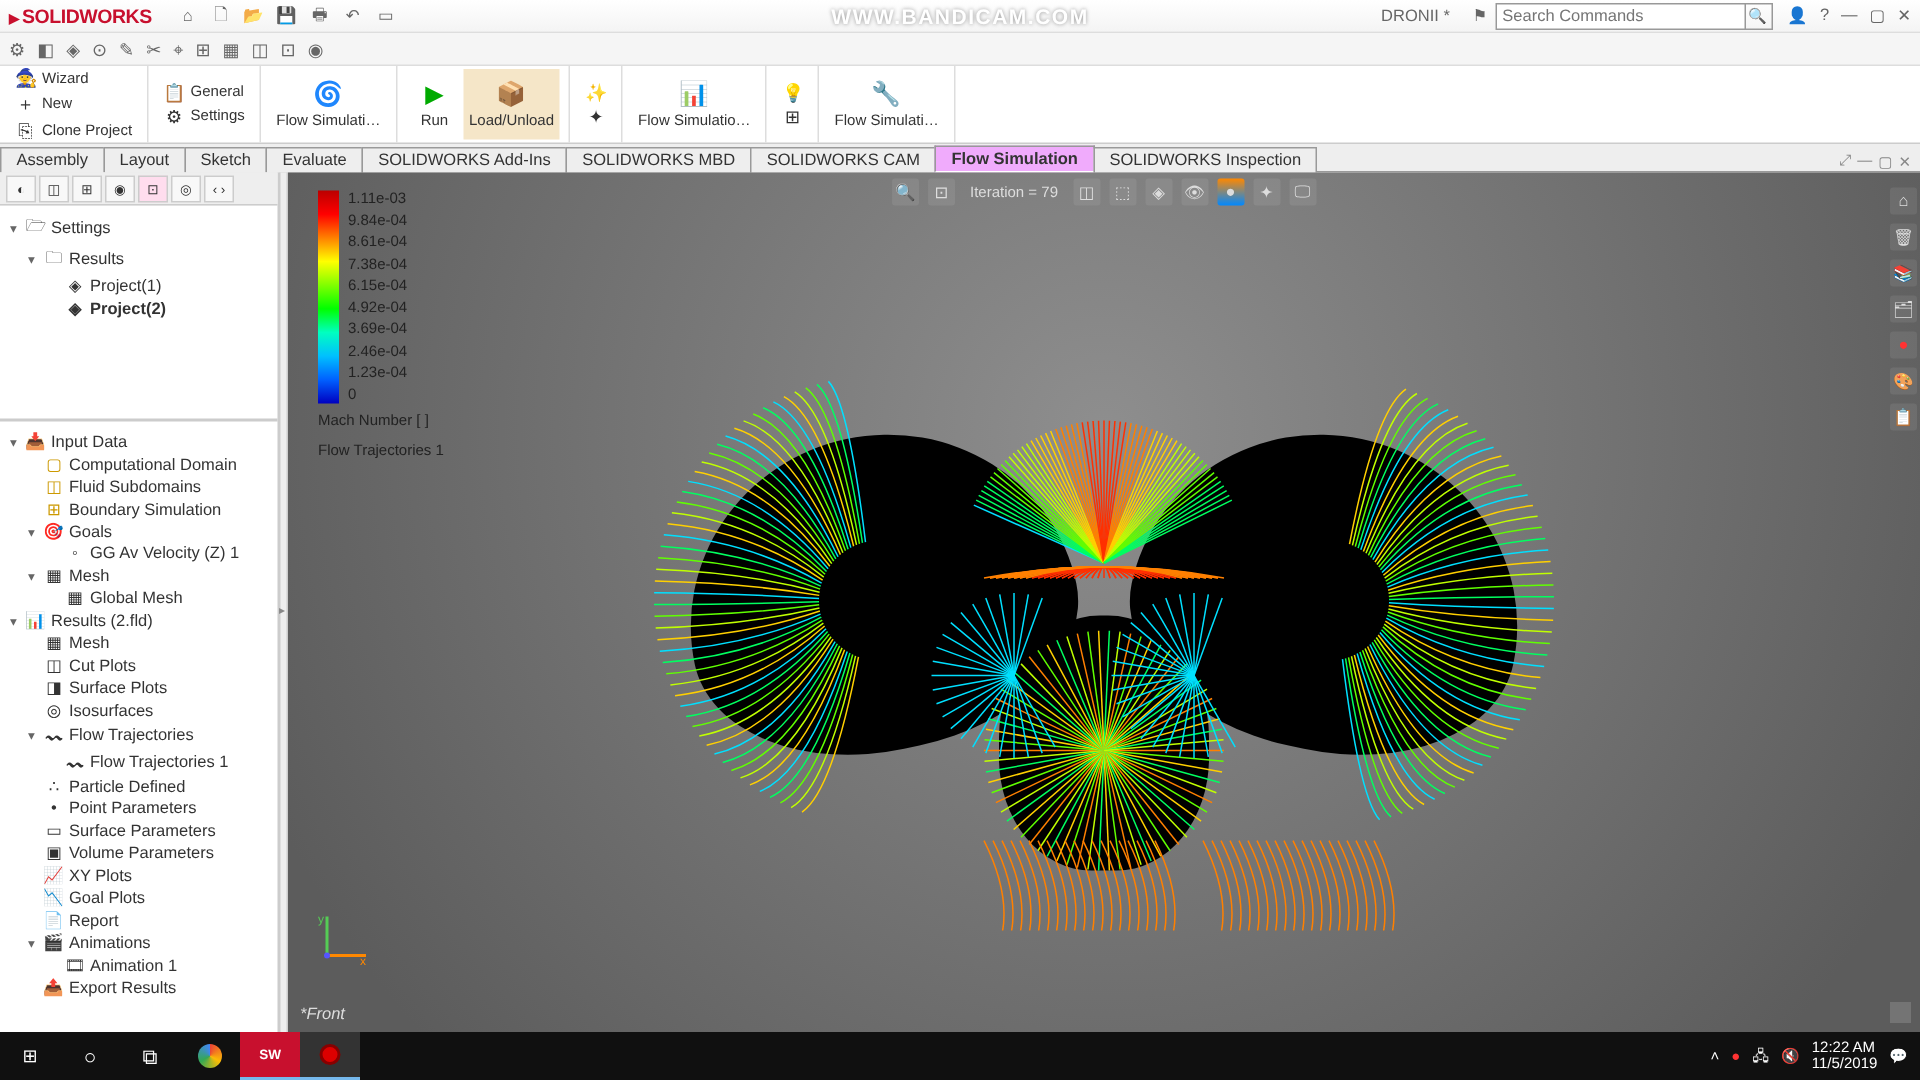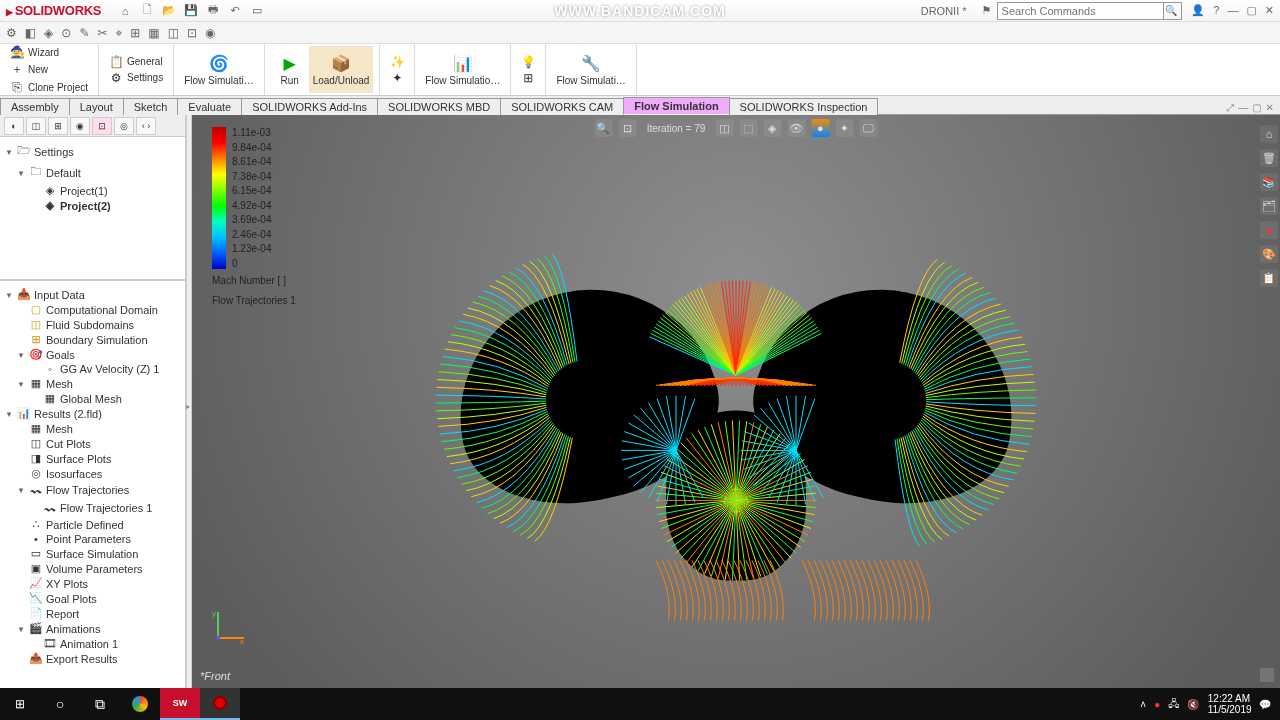--- a/index.html
+++ b/index.html
@@ -253,21 +253,21 @@
     </div>
     <div class="tree">
       <div class="tree-item">
           <span class="tw">▾</span>
           <span class="ic">🗁</span>
           <span>Settings</span>
         </div>
       <div class="tree-item ind1">
           <span class="tw">▾</span>
           <span class="ic">🗀</span>
-          <span>Default</span>
+          <span>Results</span>
         </div>
       <div class="tree-item ind2">
           <span class="tw"></span>
           <span class="ic">◈</span>
           <span>Project(1)</span>
         </div>
       <div class="tree-item ind2 bold">
           <span class="tw"></span>
           <span class="ic">◈</span>
           <span>Project(2)</span>
@@ -356,21 +356,21 @@
           <span>Particle Defined</span>
         </div>
       <div class="tree-item ind1">
           <span class="tw"></span>
           <span class="ic">•</span>
           <span>Point Parameters</span>
         </div>
       <div class="tree-item ind1">
           <span class="tw"></span>
           <span class="ic">▭</span>
-          <span>Surface Simulation</span>
+          <span>Surface Parameters</span>
         </div>
       <div class="tree-item ind1">
           <span class="tw"></span>
           <span class="ic">▣</span>
           <span>Volume Parameters</span>
         </div>
       <div class="tree-item ind1">
           <span class="tw"></span>
           <span class="ic">📈</span>
           <span>XY Plots</span>

